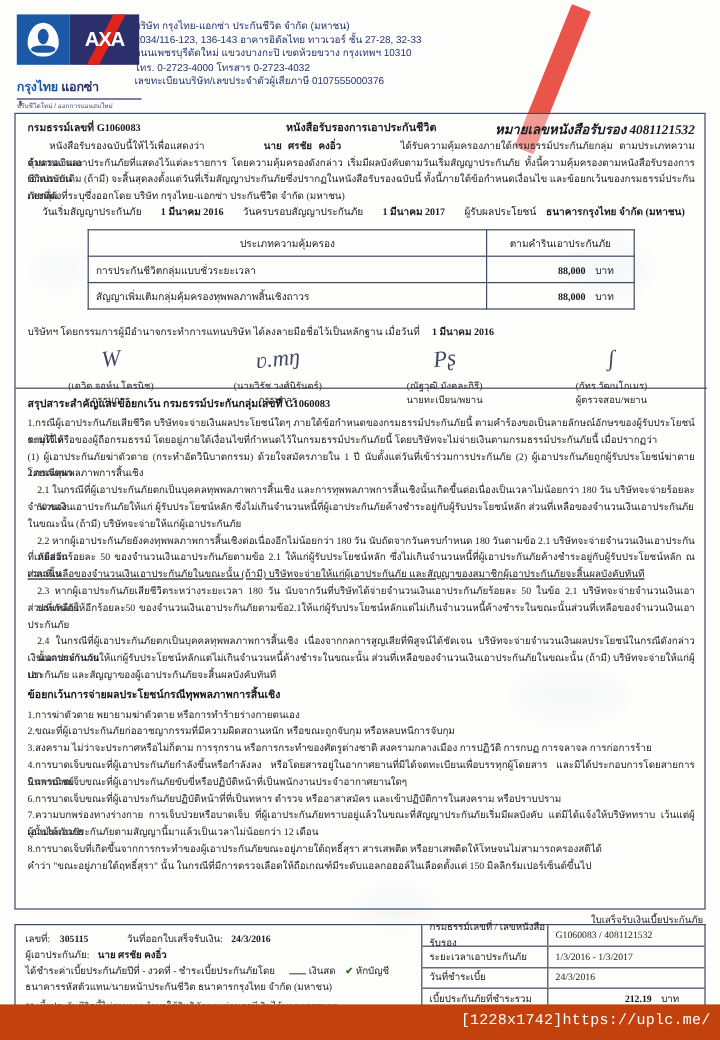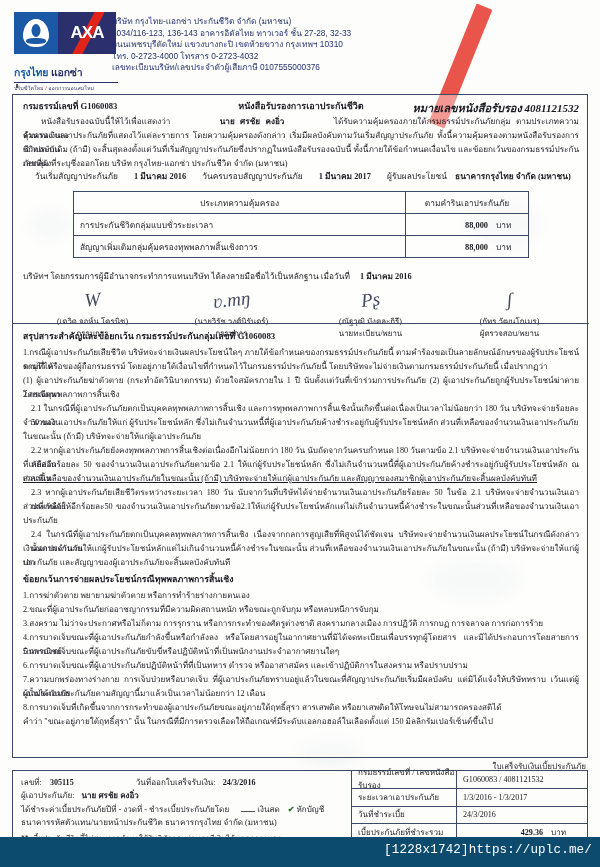--- a/index.html
+++ b/index.html
@@ -101,21 +101,21 @@
   .rc-v{flex:1;padding-left:6px;border-left:1px solid #3c4a63;height:100%;display:flex;
       align-items:center;box-sizing:border-box;position:relative;}
   .rc-v.amt{justify-content:flex-end;padding-right:6px;}
   .rc-v .unit{width:30px;text-align:left;padding-left:8px;}
   .sig-line{position:absolute;right:8px;bottom:5px;width:92px;border-bottom:1px solid #444;}
   .sig-scribble{position:absolute;right:26px;bottom:8px;font-size:17px;color:#2a3150;
       font-style:italic;transform:rotate(-8deg);opacity:.8;}
   .check{display:inline-block;color:#2a6b2a;font-weight:bold;}
 
   
-  .footer{position:absolute;left:0;bottom:0;width:600px;height:30px;background:#0c4a6e;}
+  .footer{position:absolute;left:0;bottom:0;width:600px;height:30px;background:#c2410c;}
   .footer .wm{position:absolute;right:8px;top:6px;color:#fff;
       font-family:"Liberation Mono","DejaVu Sans Mono",monospace;font-size:12.5px;letter-spacing:.2px;}
 </style>
 </head>
 <body>
 
 <div class="page">
 
   <div class="scanblot" style="left:470px;top:200px;width:70px;height:48px;"></div>
   <div class="scanblot" style="left:30px;top:210px;width:40px;height:30px;"></div>
@@ -278,21 +278,21 @@
   </div>
 
   <div class="receipt-label">ใบเสร็จรับเงินเบี้ยประกันภัย</div>
 
   <div class="receipt">
 
     <div class="rc-left">
       <div class="ln">
         <span>เลขที่:</span>
         <span class="bold num" style="margin-left:6px;">305115</span>
-        <span style="margin-left:60px;">วันที่ออกใบเสร็จรับเงิน:</span>
+        <span style="margin-left:30px;">วันที่ออกใบเสร็จรับเงิน:</span>
         <span class="bold num" style="margin-left:5px;">24/3/2016</span>
       </div>
       <div class="ln">
         <span>ผู้เอาประกันภัย:</span>
         <span class="bold" style="margin-left:5px;">นาย ศรชัย คงอิ่ว</span>
       </div>
       <div class="ln">
         <span>ได้ชำระค่าเบี้ยประกันภัยปีที่ - งวดที่ - ชำระเบี้ยประกันภัยโดย</span>
         <span style="margin-left:10px;border-bottom:1px solid #555;display:inline-block;width:14px;"></span>
         <span>เงินสด</span>
@@ -313,21 +313,21 @@
         <div class="rc-k">ระยะเวลาเอาประกันภัย</div>
         <div class="rc-v num">1/3/2016    -  1/3/2017</div>
       </div>
       <div class="rc-row">
         <div class="rc-k">วันที่ชำระเบี้ย</div>
         <div class="rc-v num">24/3/2016</div>
       </div>
       <div class="rc-row">
         <div class="rc-k">เบี้ยประกันภัยที่ชำระรวม</div>
         <div class="rc-v amt">
-          <span class="bold num">429.36</span>
+          <span class="bold num">212.19</span>
             <span class="unit">บาท</span>
         </div>
       </div>
       <div class="rc-row">
         <div class="rc-k" style="width:100%;border:none;display:flex;align-items:center;position:relative;">
           <span>ผู้รับมอบอำนาจผู้รับเงิน</span>
           <span class="sig-scribble">V</span>
           <span class="sig-line"></span>
         </div>
       </div>

